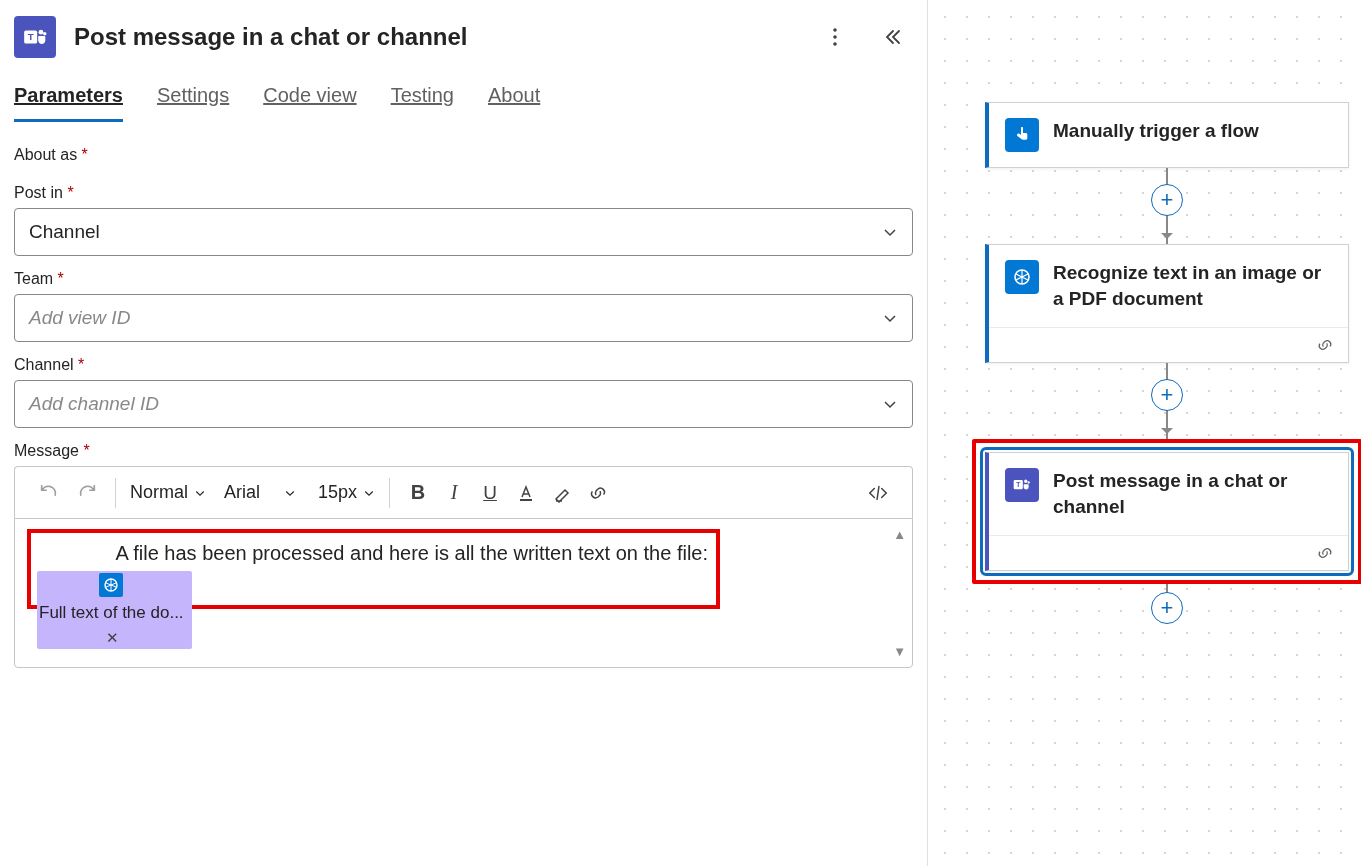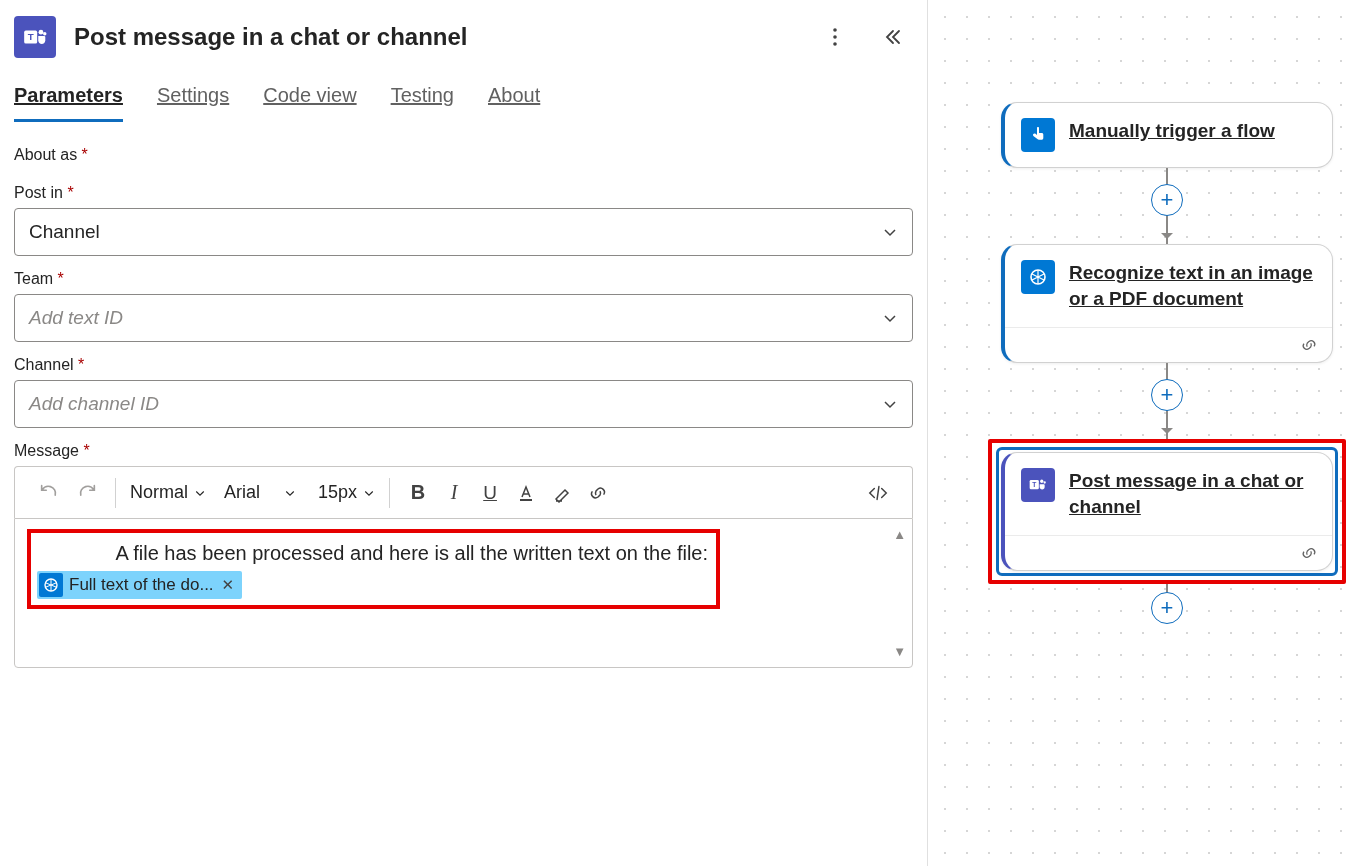--- a/index.html
+++ b/index.html
@@ -85,26 +85,27 @@
     border: 4px solid #e60000;
     padding: 6px 8px 6px 6px;
     width: 693px;
     height: 80px;
   }
   .msg-text{font-size:20px;line-height:28px;text-align:right;}
   .token {
     display:inline-flex;
     align-items:center;
     gap:6px;
-    background:#7dd3fc;
+    background:#c4b5fd;
     padding: 2px 8px 2px 2px;
     border-radius:2px;
     font-size:17px;
     color:#242424;
     margin-top:4px;
+    flex-direction:column;
   }
   .token-icon{width:24px;height:24px;border-radius:2px;background:#0078d4;display:flex;align-items:center;justify-content:center;}
   .token-x{cursor:pointer;color:#424242;font-size:15px;margin-left:2px;}
   .scroll-arrow{position:absolute;right:6px;color:#8a8886;font-size:13px;}
   .arrow-up{top:8px;}
   .arrow-down{bottom:8px;}
 
   
   .right-canvas {
     flex:1;
@@ -117,27 +118,26 @@
   .flow-column{
     position:absolute;
     left:79px;
     top:102px;
     width:320px;
     display:flex;
     flex-direction:column;
     align-items:center;
   }
   .node{
-    width:332px;
+    width:364px;
     background:#fff;
     border:1px solid #d1d1d1;
     border-left:4px solid #0f6cbd;
-    border-radius:16px;
+    border-radius:0;
     box-shadow:0 1px 3px rgba(0,0,0,0.07);
-    text-decoration:underline;
   }
   .node-head{
     display:flex;
     gap:14px;
     padding:15px 16px;
     align-items:flex-start;
   }
   .node-icon{
     width:34px;height:34px;border-radius:4px;display:flex;align-items:center;justify-content:center;flex-shrink:0;
   }
@@ -235,21 +235,21 @@
           <svg width="16" height="16" viewBox="0 0 16 16">
             <path d="M3 6l5 5 5-5" stroke="currentColor" stroke-width="1.5" fill="none"></path>
           </svg>
         </span>
     </div>
   </div>
 
   <div class="field">
     <label class="field-label"><span>Team</span> <span class="req">*</span></label>
     <div class="select placeholder">
-      <span>Add text ID</span>
+      <span>Add view ID</span>
       <span class="chevron">
           <svg width="16" height="16" viewBox="0 0 16 16">
             <path d="M3 6l5 5 5-5" stroke="currentColor" stroke-width="1.5" fill="none"></path>
           </svg>
         </span>
     </div>
   </div>
 
   <div class="field">
     <label class="field-label"><span>Channel</span> <span class="req">*</span></label>

